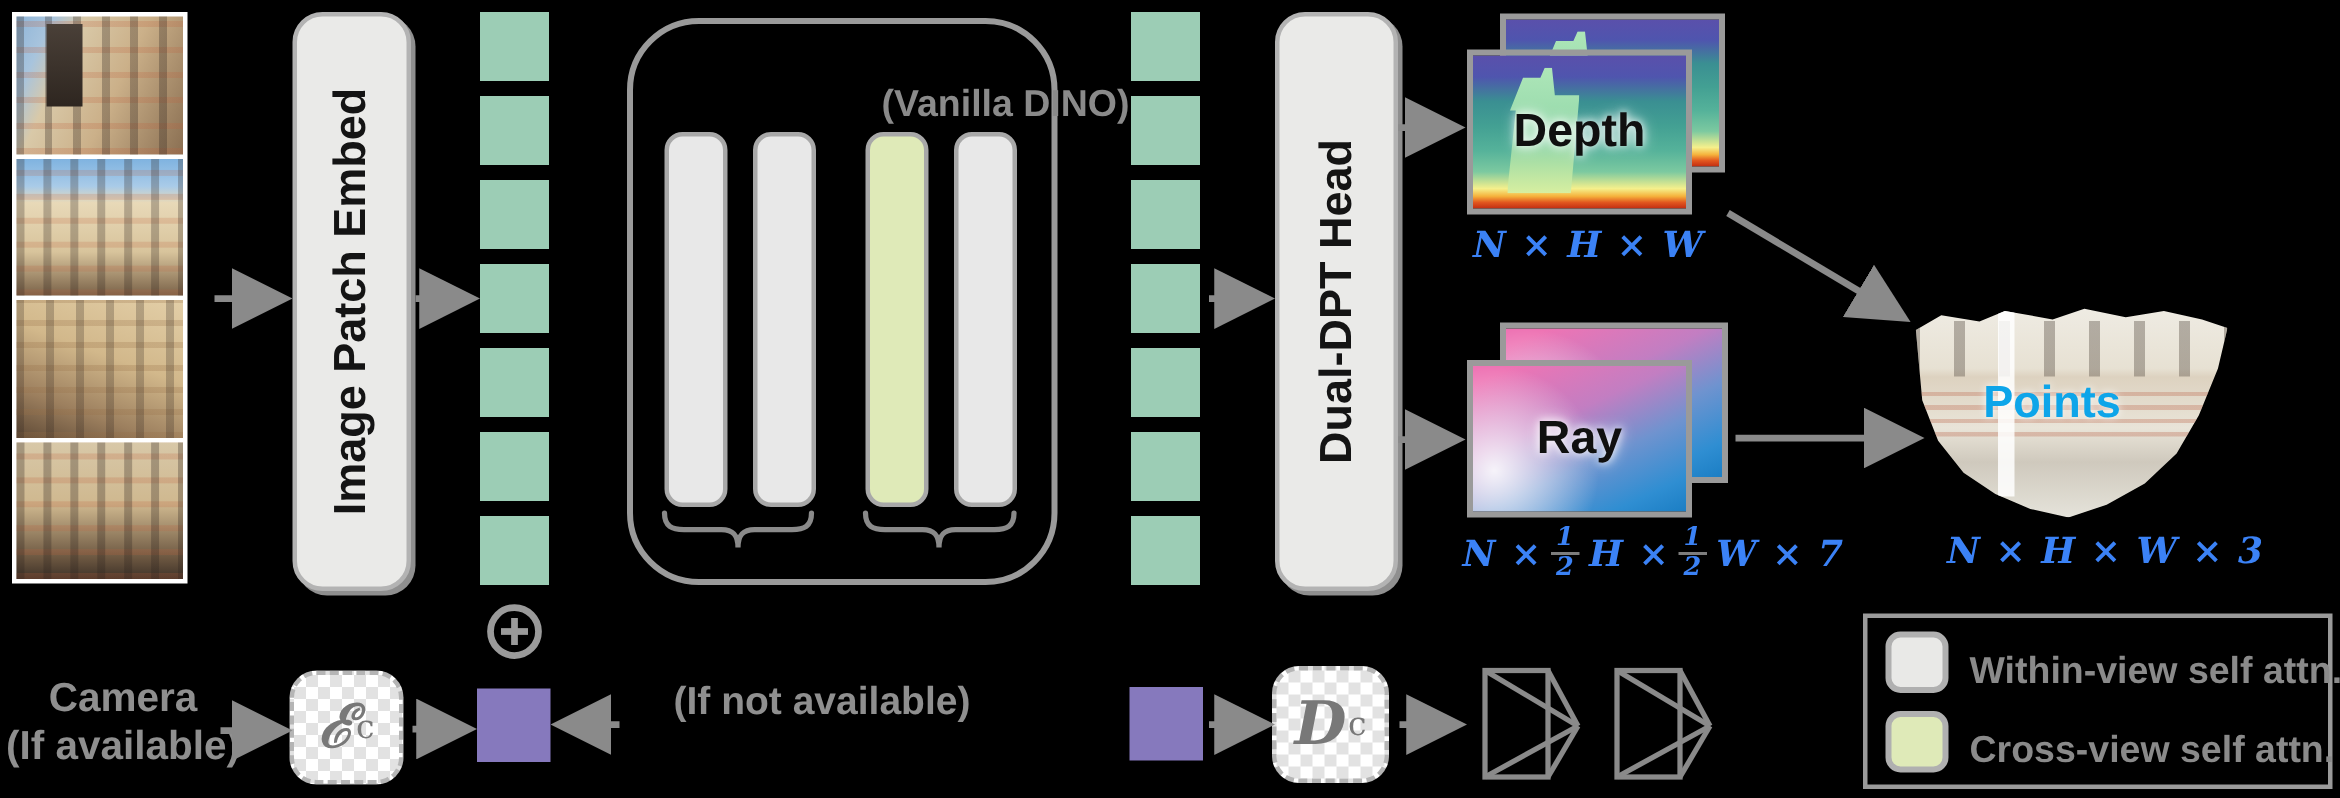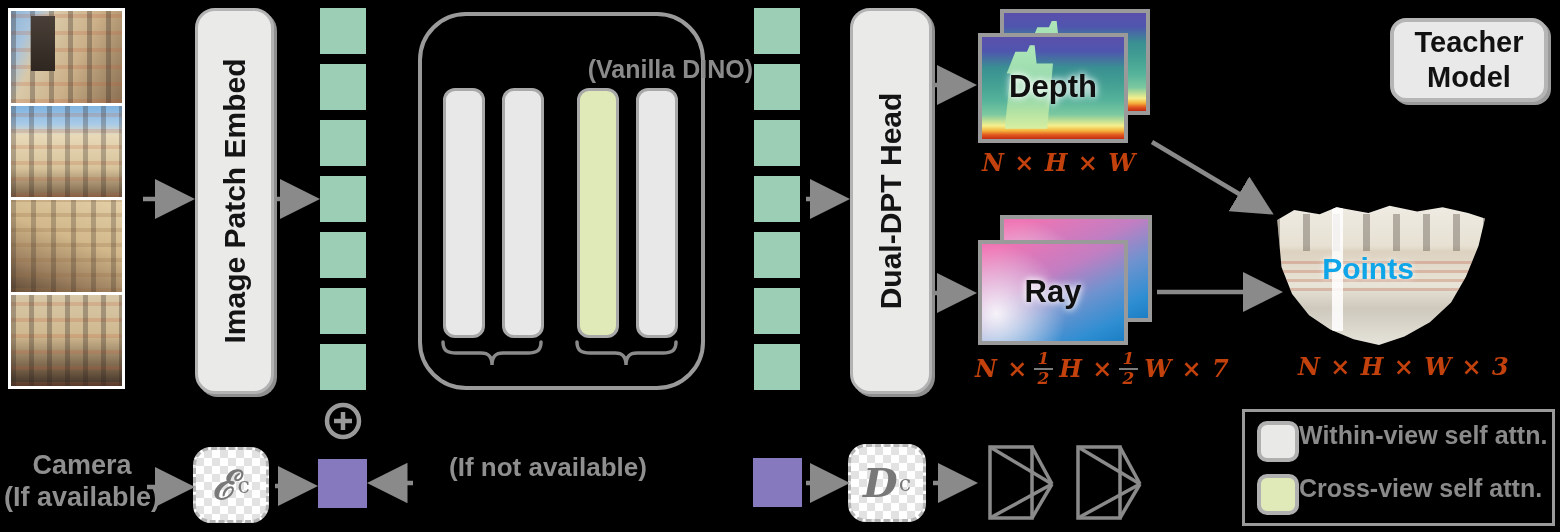--- a/index.html
+++ b/index.html
@@ -85,21 +85,21 @@
       radial-gradient(circle at 10% 72%, rgba(255,255,255,.9) 0%, rgba(255,255,255,0) 48%),
       linear-gradient(155deg,#ee74b4 8%,#c27ec2 38%,#6f93cf 62%,#2f8ed2 86%,#1b7ec4 100%);}
   #depth-back{left:1000px;top:9px;width:150px;height:106px;}
   #depth-front{left:978px;top:33px;width:150px;height:110px;}
   #ray-back{left:1000px;top:215px;width:152px;height:107px;}
   #ray-front{left:978px;top:240px;width:150px;height:105px;}
   .card-label{position:absolute;width:100%;text-align:center;font-size:31px;font-weight:600;
       color:#101010;text-shadow:0 0 6px rgba(255,255,255,.95),0 0 10px rgba(255,255,255,.8);}
 
   
-  .dims{font-family:"DejaVu Serif",serif;font-style:italic;font-weight:700;color:#c2410c;
+  .dims{font-family:"DejaVu Serif",serif;font-style:italic;font-weight:700;color:#3b82f6;
         font-size:24px;letter-spacing:1px;white-space:nowrap;}
   #depth-dims{left:982px;top:148px;}
   #ray-dims{left:975px;top:350px;display:flex;align-items:center;gap:6px;}
   #points-dims{left:1298px;top:352px;}
   .frac{display:inline-flex;flex-direction:column;align-items:center;font-size:17px;
         line-height:1.05;font-weight:700;}
   .frac .num{border-bottom:2px solid #7d7d7d;padding:0 3px;}
 
   
   #points-cloud{left:1273px;top:203px;width:212px;height:142px;
@@ -119,21 +119,21 @@
   
   #teacher-box{left:1390px;top:18px;width:158px;height:84px;background:#e9e9e9;
       border:4px solid #b5b5b5;border-radius:16px;box-shadow:3px 3px 0 #9a9a9a;
       box-sizing:border-box;display:flex;flex-direction:column;align-items:center;
       justify-content:center;line-height:1.2;font-size:29px;font-weight:600;color:#111;}
 
   
   #legend-box{left:1242px;top:409px;width:313px;height:117px;border:3px solid #9a9a9a;
       box-sizing:border-box;display:flex;flex-direction:column;justify-content:center;
       gap:12px;padding:0 12px;}
-  .legend-row{display:flex;align-items:flex-start;gap:0;}
+  .legend-row{display:flex;align-items:flex-end;gap:14px;}
   .legend-swatch{width:42px;height:41px;border:4px solid #b0b0b0;border-radius:10px;
       box-sizing:border-box;flex:none;}
   .legend-swatch.gray{background:#e9e9e7;}
   .legend-swatch.green{background:#dfeab8;}
   .legend-text{color:#8a8a8a;font-size:25px;font-weight:700;white-space:nowrap;}
 
   
   #overlay{left:0;top:0;pointer-events:none;}
 </style>
 </head>
@@ -207,24 +207,20 @@
   </div>
 
   <div class="abs" id="points-cloud">
     <div class="pc-windows"></div>
     <div class="pc-stripes"></div>
     <div class="pc-gap"></div>
   </div>
   <div class="abs" id="points-label">Points</div>
   <div class="abs dims" id="points-dims">N × H × W × 3</div>
 
-  <div class="abs" id="teacher-box">
-    <div>Teacher</div>
-    <div>Model</div>
-  </div>
 
   <div class="abs gray-label" id="camera-label">
     <div>Camera</div>
     <div>(If available)</div>
   </div>
 
   <div class="abs checker-box" id="enc-box">
     <span class="script-glyph">ℰ</span>
       <span class="script-sub">c</span>
   </div>

